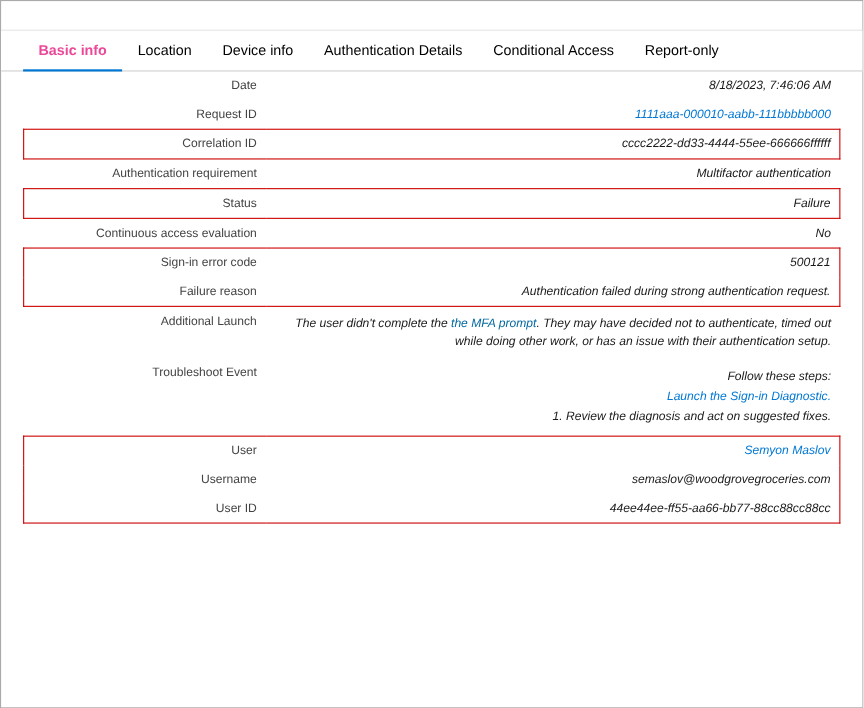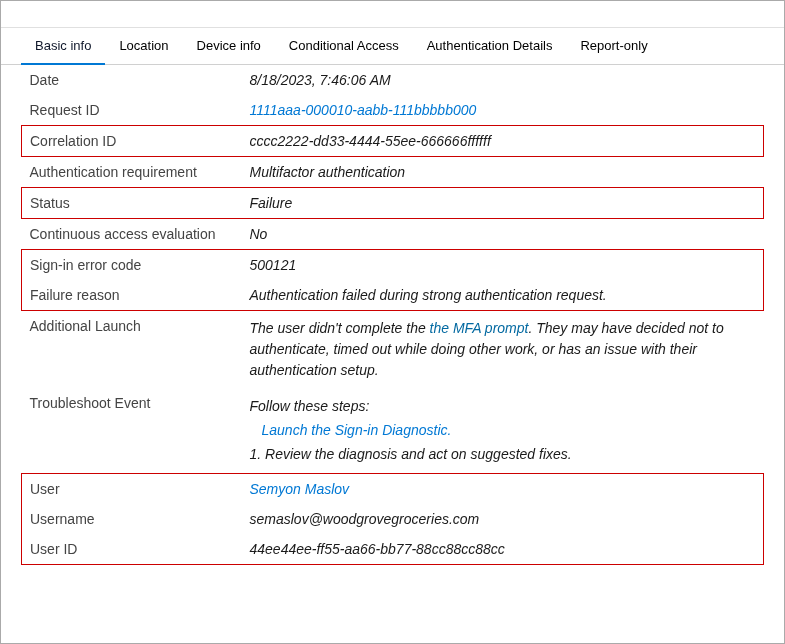--- a/index.html
+++ b/index.html
@@ -37,36 +37,37 @@
     .tab {
       padding: 10px 14px;
       cursor: pointer;
       color: #000000;
       font-size: 13px;
       white-space: nowrap;
       border-bottom: 2px solid transparent;
       margin-bottom: -1px;
     }
     .tab.active {
-      color: #0f172a;
+      color: #ec4899;
       border-bottom: 2px solid #0078d4;
-      font-weight: 400;
+      font-weight: 700;
     }
     .content {
       padding: 0 20px 20px 20px;
     }
     .info-table {
       width: 100%;
       border-collapse: collapse;
     }
     .info-table tr td {
       padding: 7px 8px;
       vertical-align: top;
-      font-size: 14px;
+      font-size: 11px;
       color: #1a1a1a;
+      text-align: right;
     }
     .info-table tr td:first-child {
       width: 220px;
       color: #444;
       white-space: nowrap;
     }
     .info-table tr td:last-child {
       color: #1a1a1a;
       font-style: italic;
     }
@@ -94,22 +95,22 @@
 <div class="window">
   <div class="title-bar">
     <h1></h1>
   </div>
 
   <div class="tabs">
 
   <div class="tab active">Basic info</div>
       <div class="tab">Location</div>
       <div class="tab">Device info</div>
+      <div class="tab">Authentication Details</div>
       <div class="tab">Conditional Access</div>
-      <div class="tab">Authentication Details</div>
       <div class="tab">Report-only</div>
     </div>
 
   <div class="content">
     <table class="info-table">
       <tbody id="table-body">
       <tr>
             <td>Date</td>
             <td>8/18/2023, 7:46:06 AM</td>
           </tr>

